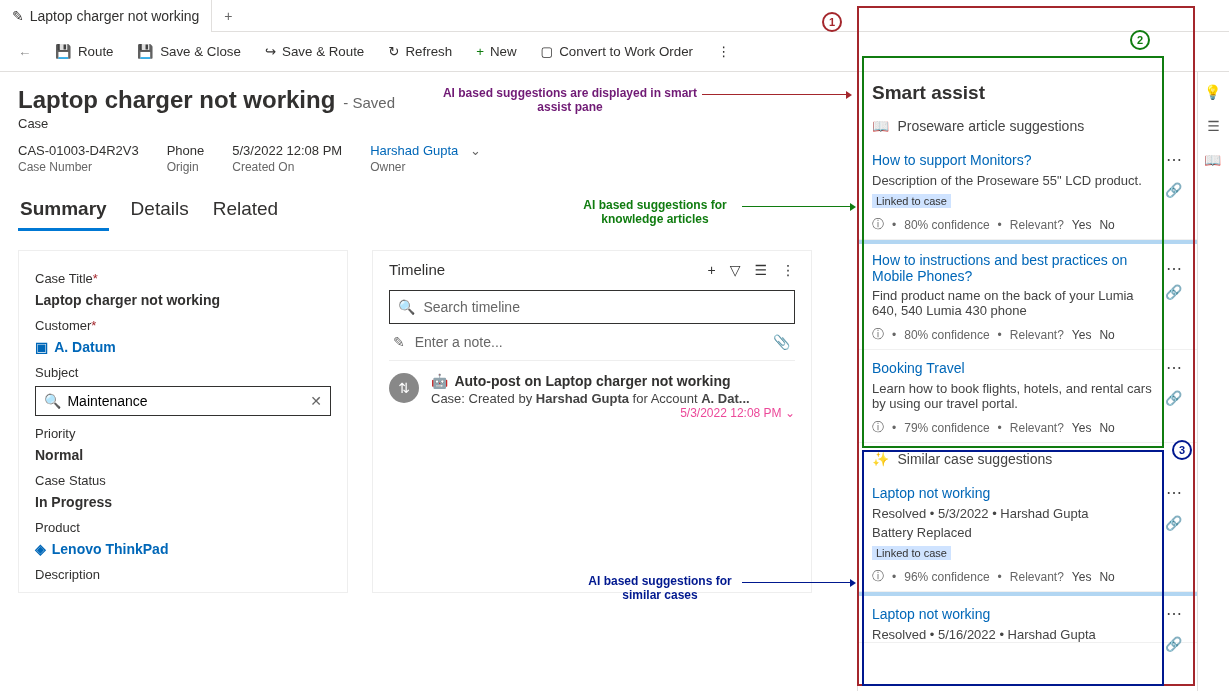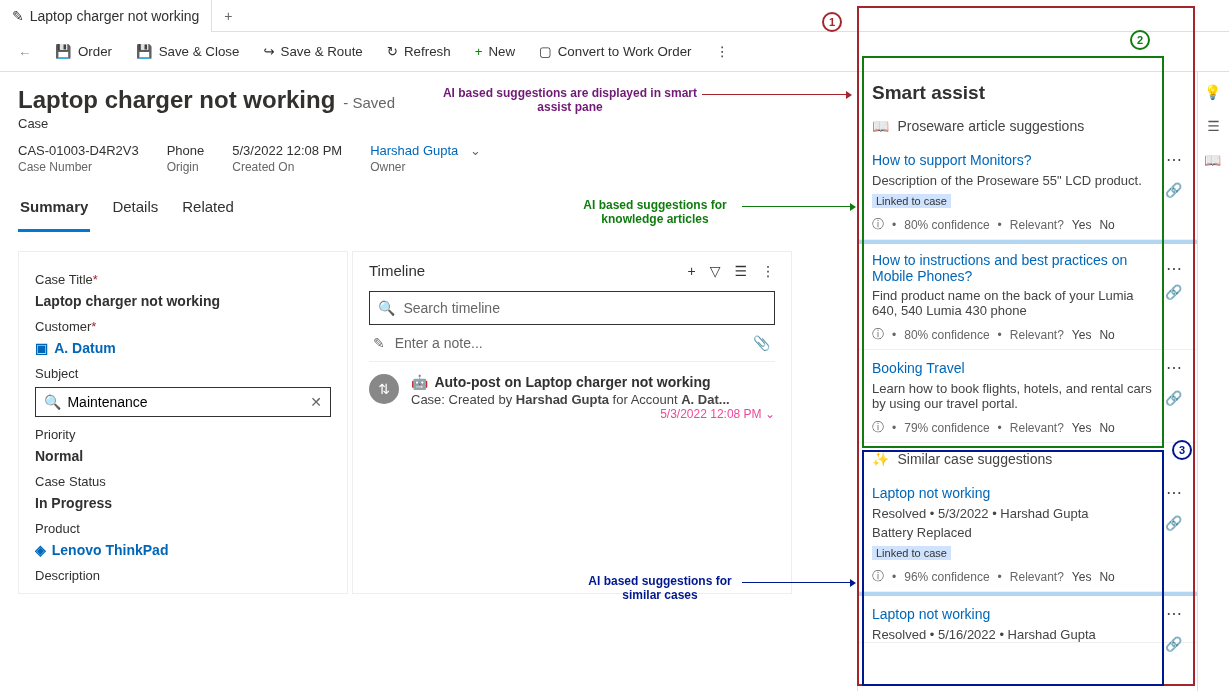--- a/index.html
+++ b/index.html
@@ -16,23 +16,23 @@
 .title-row { display:flex; align-items:baseline; gap:8px; }
 .page-title { font-size:24px; font-weight:600; }
 .saved { color:#666; font-size:15px; }
 .entity { font-size:13px; color:#323130; margin-top:2px; }
 .meta-row { display:flex; gap:28px; margin-top:12px; }
 .meta-item { font-size:13px; }
 .meta-label { color:#666; font-size:12px; margin-top:2px; }
 .owner-link { color:#0067b8; }
 .chevron { color:#666; margin-left:8px; }
 .tabs { display:flex; gap:20px; margin-top:18px; border-bottom:1px solid transparent;}
-.tabs .tab-item { padding:6px 2px 14px 2px; font-size:15px; cursor:pointer; }
+.tabs .tab-item { padding:6px 2px 8px 2px; font-size:19px; cursor:pointer; }
 .tabs .active { font-weight:600; border-bottom:3px solid #0078d4; }
-.form-row { display:flex; gap:4px; margin-top:18px; }
+.form-row { display:flex; gap:24px; margin-top:18px; }
 .form-col { width:330px; border:1px solid #eee; padding:10px 16px; }
 .field-label { font-size:13px; color:#323130; margin-top:10px; }
 .req { color:#a4262c; }
 .field-val { font-size:14px; font-weight:600; margin-top:6px; margin-bottom:6px; }
 .field-val.normal { font-weight:700; }
 .link-icon { color:#0067b8; margin-right:6px; }
 .lookup { color:#0067b8; font-weight:600; }
 .searchbox { display:flex; align-items:center; border:1px solid #323130; padding:6px 8px; margin-top:6px; }
 .searchbox input { border:none; flex:1; outline:none; font-size:14px; }
 .timeline-col { flex:1; border:1px solid #eee; padding:10px 16px; max-width:440px; }
@@ -84,21 +84,21 @@
     <span>✎</span>
     <span>Laptop charger not working</span>
   </div>
   <div class="tab-add">+</div>
 </div>
 
 <div class="toolbar">
   <button class="toolbar-btn back-btn">←</button>
   <button class="toolbar-btn">
       <span>💾</span>
-      <span>Order</span>
+      <span>Route</span>
     </button>
   <button class="toolbar-btn">
       <span>💾</span>
       <span>Save &amp; Close</span>
     </button>
   <button class="toolbar-btn">
       <span>↪</span>
       <span>Save &amp; Route</span>
     </button>
   <button class="toolbar-btn">

